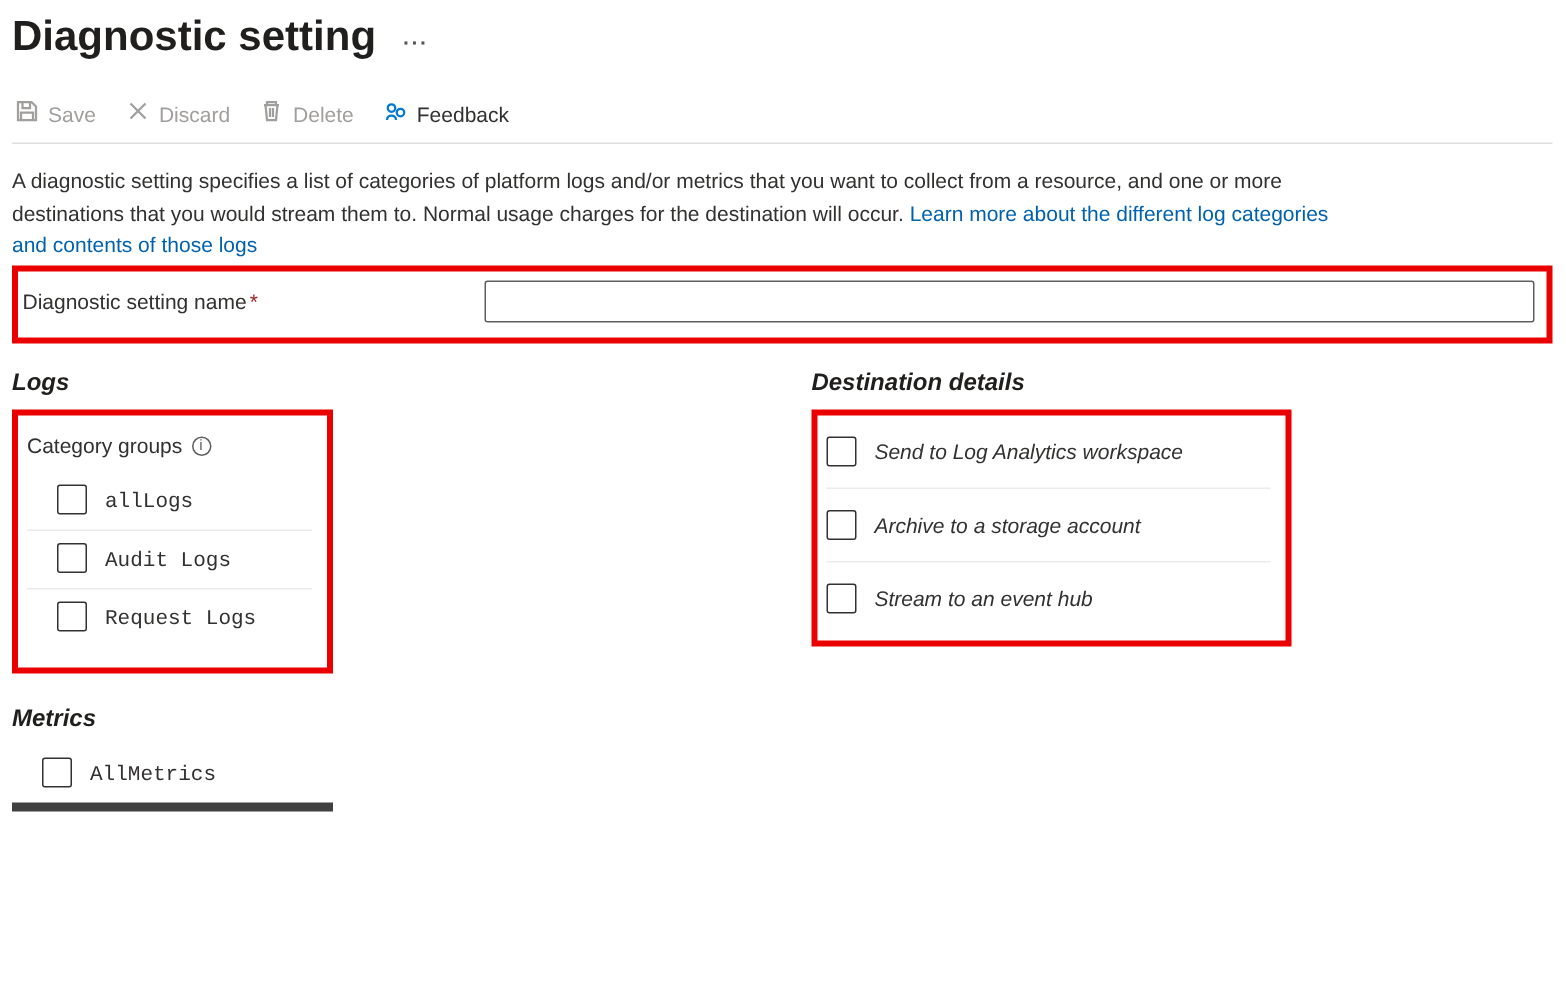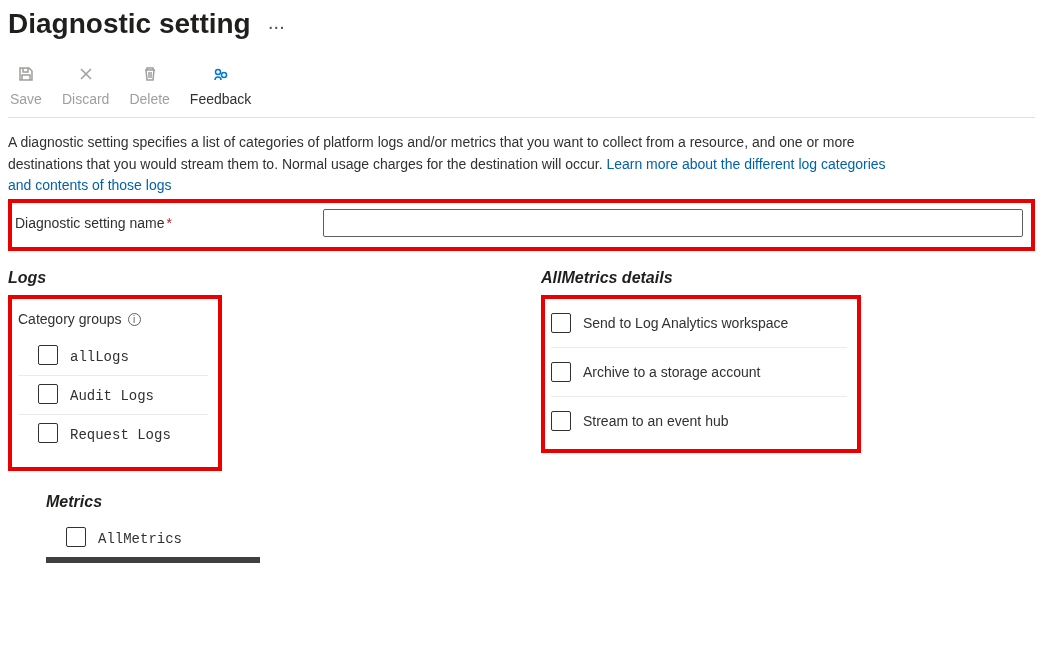--- a/index.html
+++ b/index.html
@@ -36,21 +36,20 @@
     border-bottom: 1px solid #e1dfdd;
     margin-bottom: 14px;
   }
   .tool-btn {
     display: inline-flex;
     align-items: center;
     gap: 6px;
     color: #a19f9d;
     font-size: 14px;
     cursor: pointer;
-    flex-direction: column;
   }
   .tool-btn.active {
     color: #323130;
   }
   .tool-btn svg { width: 16px; height: 16px; }
   .tool-btn .icon-stroke { stroke: #a19f9d; fill: none; stroke-width: 1.5; }
   .tool-btn.active .icon-stroke { stroke: #0078d4; }
   .description {
     font-size: 14px;
     color: #323130;
@@ -117,28 +116,29 @@
     padding: 8px 0 10px 20px;
     border-bottom: 1px solid #edebe9;
     font-family: Liberation Mono, monospace;
   }
   .check-row:last-child { border-bottom: none; }
   .checkbox {
     width: 20px; height: 20px; border: 1px solid #323130; border-radius: 2px;
     flex-shrink: 0; cursor: pointer; background: #fff;
   }
   .check-label { font-size: 14px; color: #323130; }
-  .metrics-block { margin-top: 22px; width: 214px; margin-left: 38px; }
+  .metrics-block { margin-top: 22px; width: 214px; }
   .metrics-block .check-row { padding-left: 20px; border-bottom: 6px solid #404040; }
   .dest-row {
     display: flex;
     align-items: center;
     gap: 12px;
     padding: 14px 0;
     border-bottom: 1px solid #edebe9;
+    font-style: italic;
   }
   .dest-row:first-child { padding-top: 4px; }
   .dest-row:last-child { border-bottom: none; padding-bottom: 4px; }
 </style>
 </head>
 <body>
 
 <div class="header-row">
   <div class="page-title">Diagnostic setting</div>
   <div class="ellipsis">···</div>
@@ -219,21 +219,21 @@
     <div class="metrics-block">
       <div class="section-heading">Metrics</div>
       <div class="check-row">
         <div class="checkbox"></div>
         <div class="check-label">AllMetrics</div>
       </div>
     </div>
   </div>
 
   <div class="col-right">
-    <div class="section-heading">AllMetrics details</div>
+    <div class="section-heading">Destination details</div>
     <div class="highlight-box right-highlight">
       <div class="dest-row">
         <div class="checkbox"></div>
         <div class="check-label">Send to Log Analytics workspace</div>
       </div>
       <div class="dest-row">
         <div class="checkbox"></div>
         <div class="check-label">Archive to a storage account</div>
       </div>
       <div class="dest-row">

